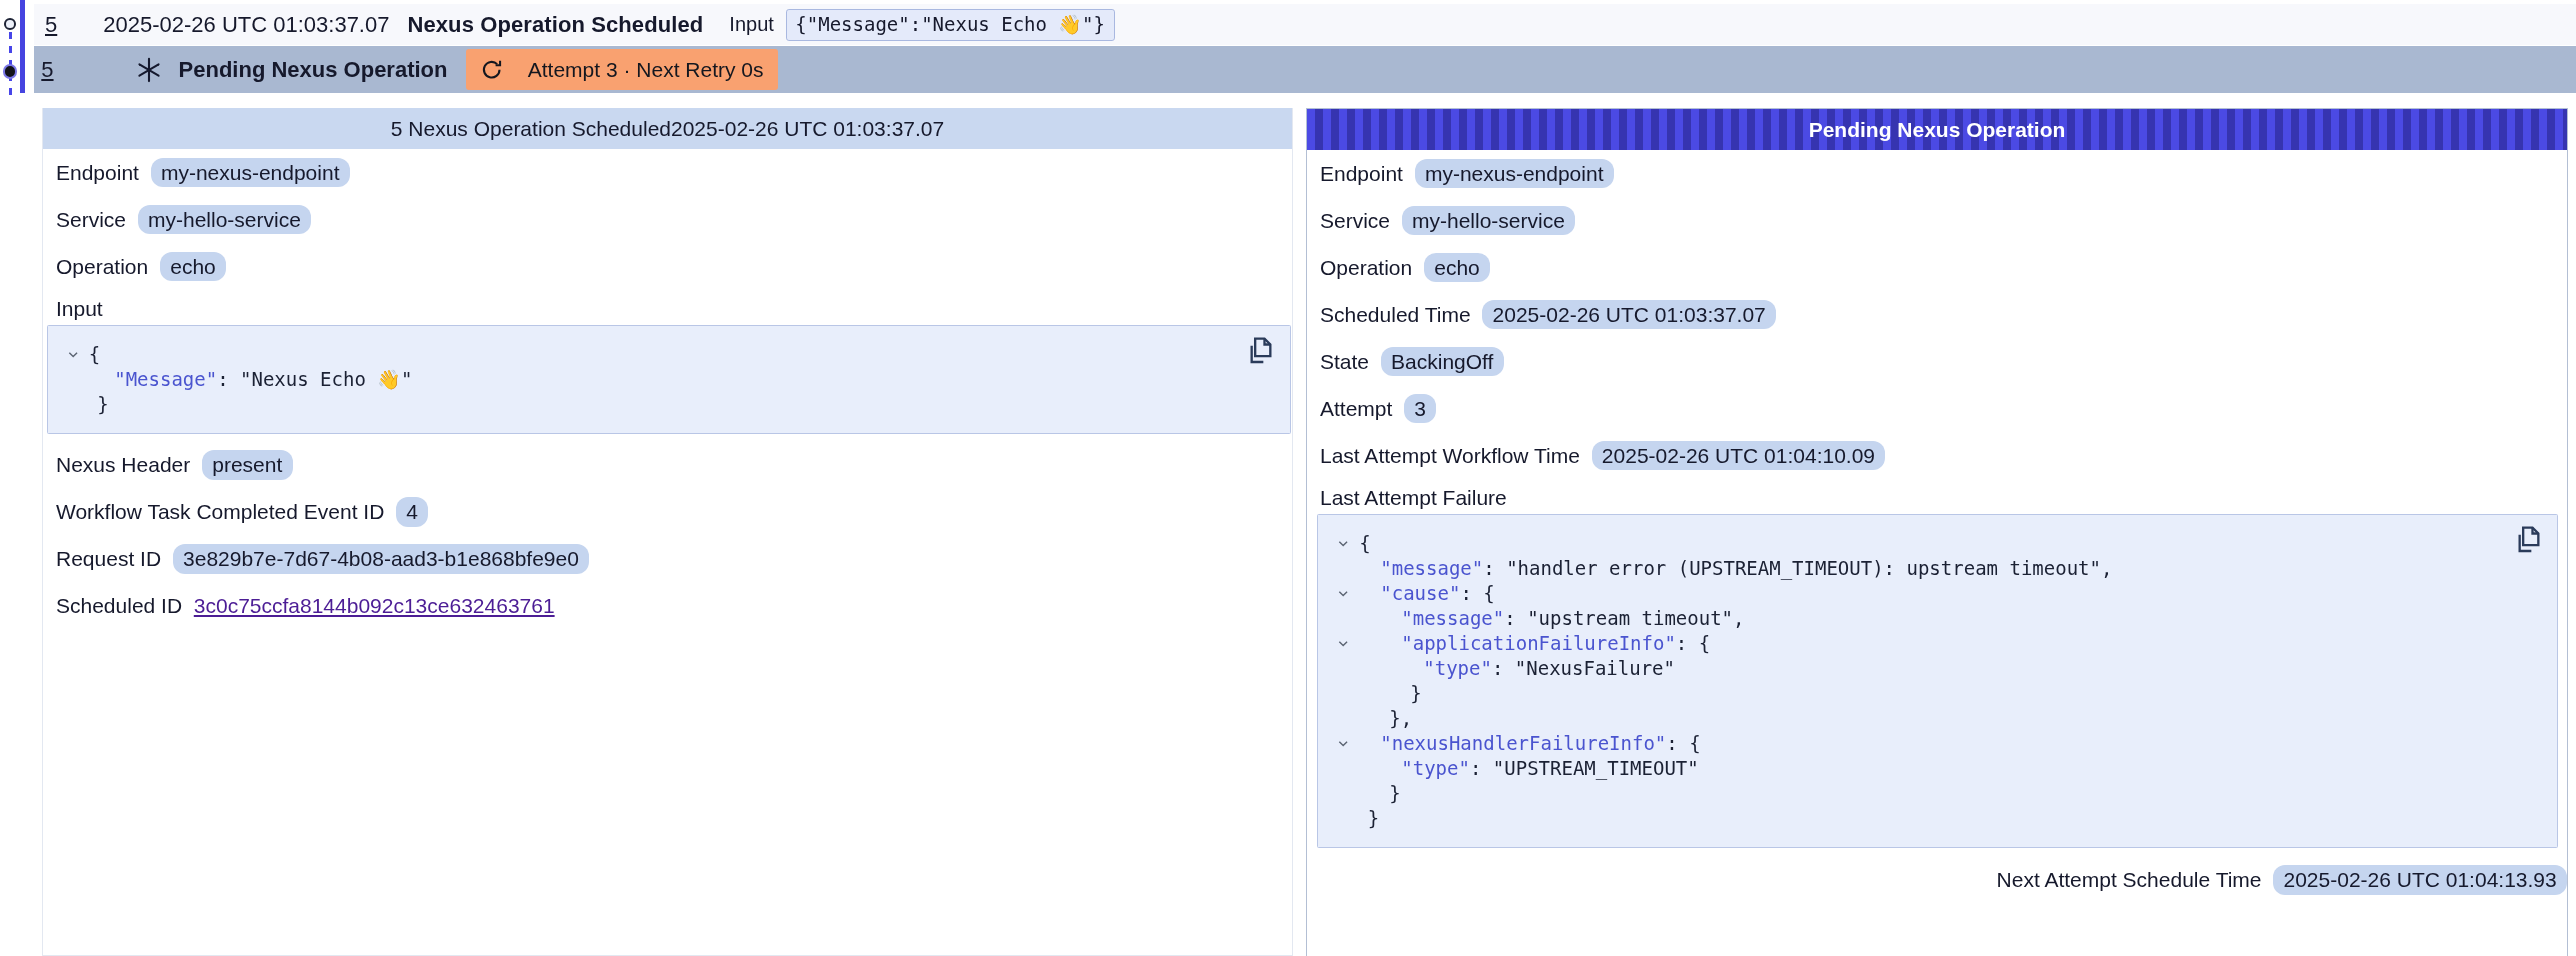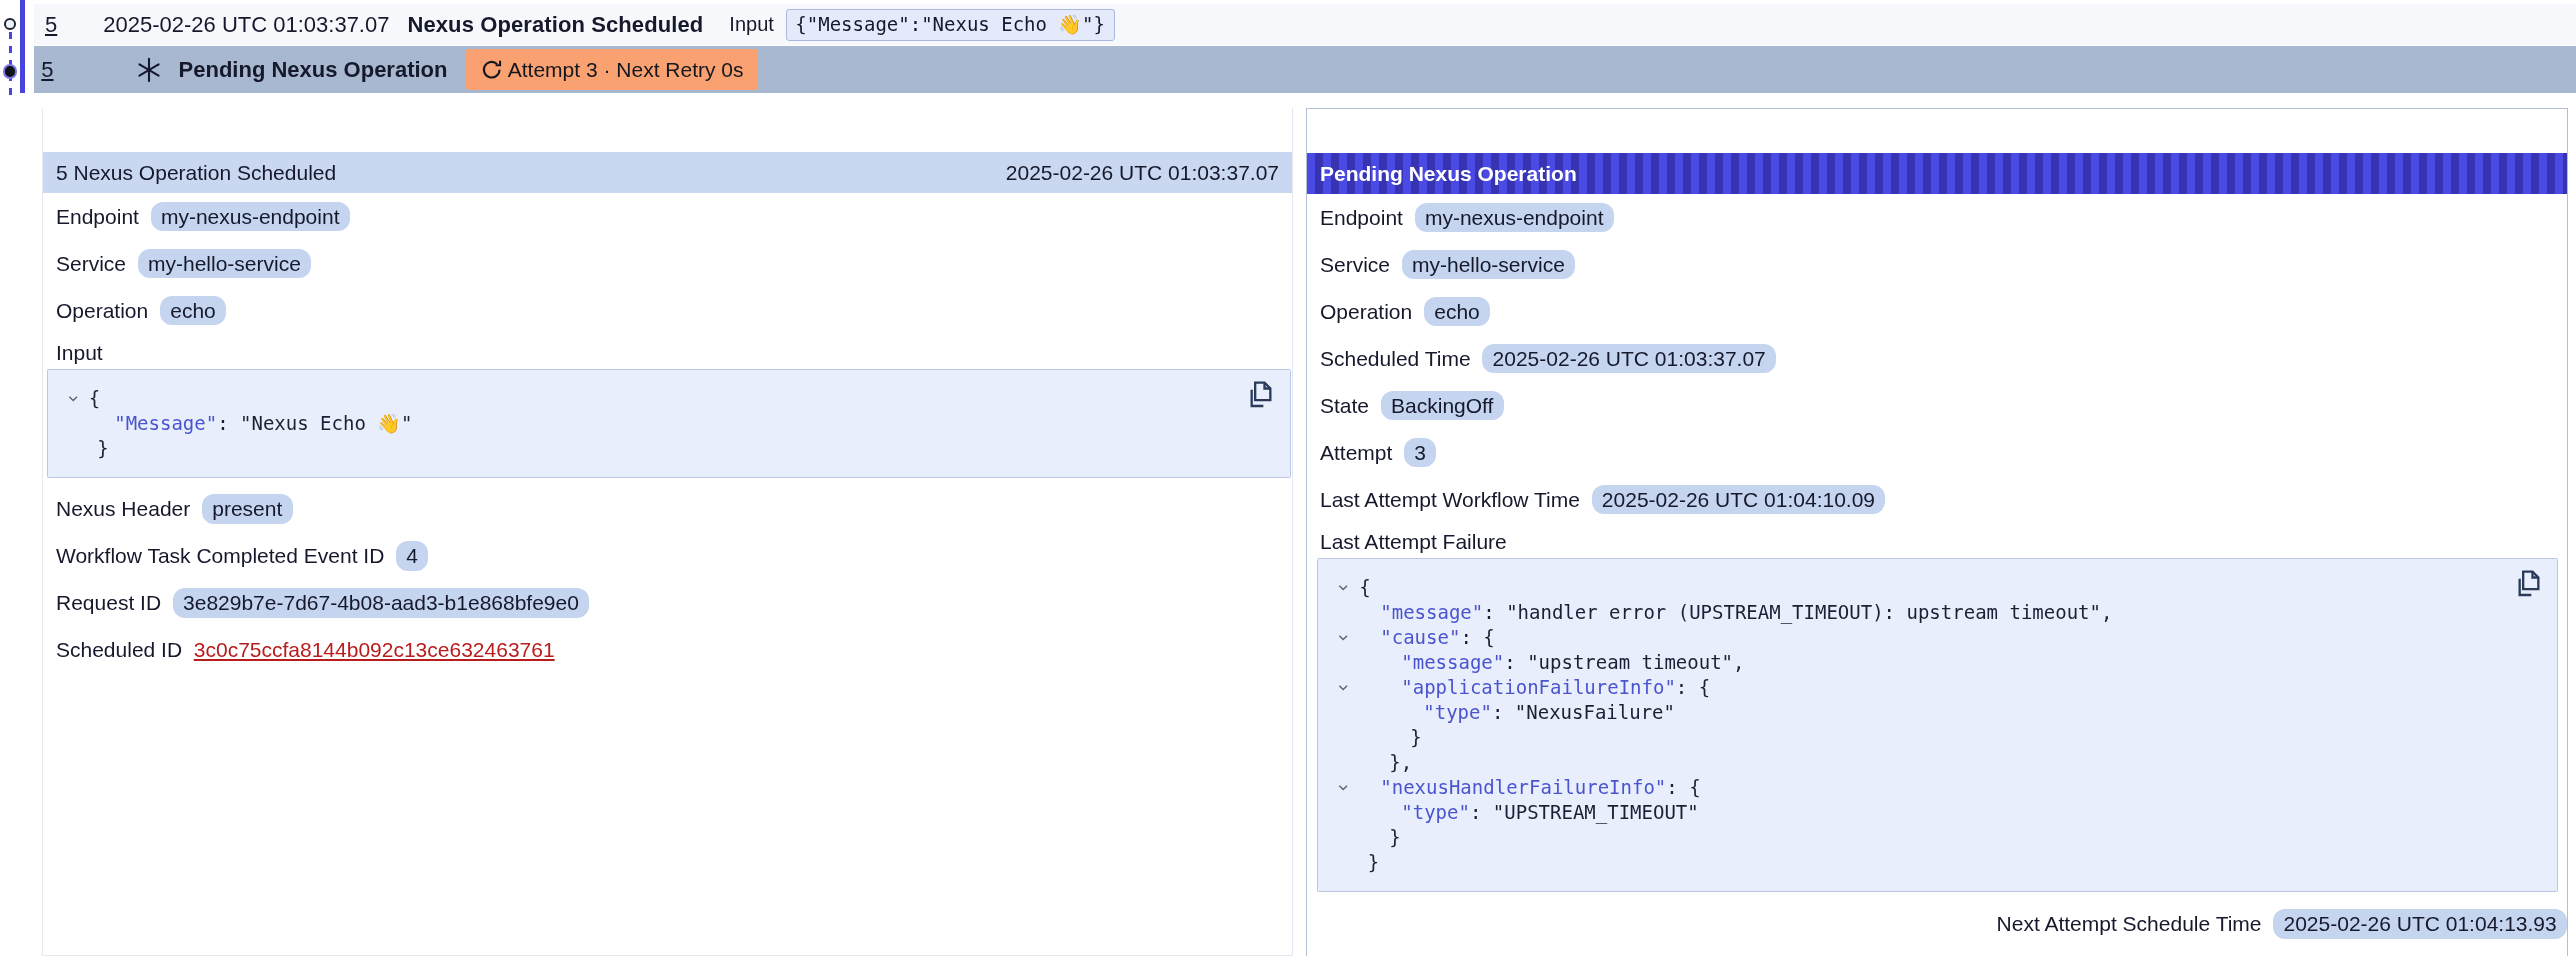--- a/index.html
+++ b/index.html
@@ -25,36 +25,36 @@
   .row1 .evt-id { margin-left:11px; }
   .row1 .ts    { margin-left:46px; }
   .row1 .ttl   { margin-left:18px; font-weight:700; letter-spacing:0.1px; }
   .row1 .inp-lbl { margin-left:26px; font-size:20px; }
   .row1 .inp-chip { margin-left:11.7px; font-family:"DejaVu Sans Mono", monospace; font-size:19px;
                     background:#e4eafa; border:1.5px solid #a9b8e0; border-radius:2.9px; padding:3.7px 8.8px; }
   .row2 .evt-id { margin-left:7.3px; }
   .row2 .ast   { margin-left:81px; width:28px; height:28px; display:inline-block; }
   .row2 .ttl   { margin-left:16px; font-weight:700; }
   .badge-orange { margin-left:18.3px; background:#f9a170; border-radius:2.9px; height:41px;
-                  display:flex; align-items:center; gap:4px; padding:0 14.6px; font-size:21px; color:#14171f; }
+                  display:flex; align-items:center; gap:24px; padding:0 14.6px; font-size:21px; color:#14171f; }
   .badge-orange svg { width:23.4px; height:23.4px; }
 
   
   .panel { position:absolute; top:108px; height:848px; background:#ffffff; }
   .panel-left  { left:42px;  width:1251px; border:0.7px solid #e3e8f1; border-top:none; }
   .panel-right { left:1306px; width:1262px; border:1.5px solid #b3bfd4; border-bottom:none; }
-  .phead { height:41px; display:flex; align-items:center; justify-content:space-between;
-           padding:12px 13px; font-size:21px;margin-top:44px; }
+  .phead { height:41px; display:flex; align-items:center; justify-content:center;
+           padding:12px 13px; font-size:21px; }
   .phead-left  { background:#c9d8f0; color:#16192c; }
   .phead-right { background:repeating-linear-gradient(90deg,#4b4ae4 0 8px,#3634b0 8px 16px);
                  color:#ffffff; font-weight:700; }
   .frow { height:47px; display:flex; align-items:center; padding-left:13px; gap:11.7px; font-size:21px; }
   .frow-label-only { height:35px; align-items:flex-end; padding-bottom:4.4px; }
   .chip { background:#c5d5ef; border-radius:12px; padding:2.9px 10.3px; white-space:nowrap; }
-  .idlink { text-decoration:underline; color:#b91c1c; }
+  .idlink { text-decoration:underline; color:#4c1d95; }
 
   
   .codeblock { position:relative; background:#e8eefb; border:1.5px solid #b9c6e6; border-radius:1.5px;
                padding:16px 17.6px 16px 19px; font-family:"DejaVu Sans Mono", monospace; font-size:19px; }
   .cb-left  { margin:0 1.5px 7.3px 3.7px; }
   .cb-right { margin:0 8.8px 7.3px 10.3px; }
   .code-line { display:flex; align-items:center; height:25px; line-height:25px; white-space:pre; }
   .gutter { width:22px; flex:0 0 22px; display:flex; align-items:center; }
   .chev { display:block; }
   .k { color:#4a54cf; }

